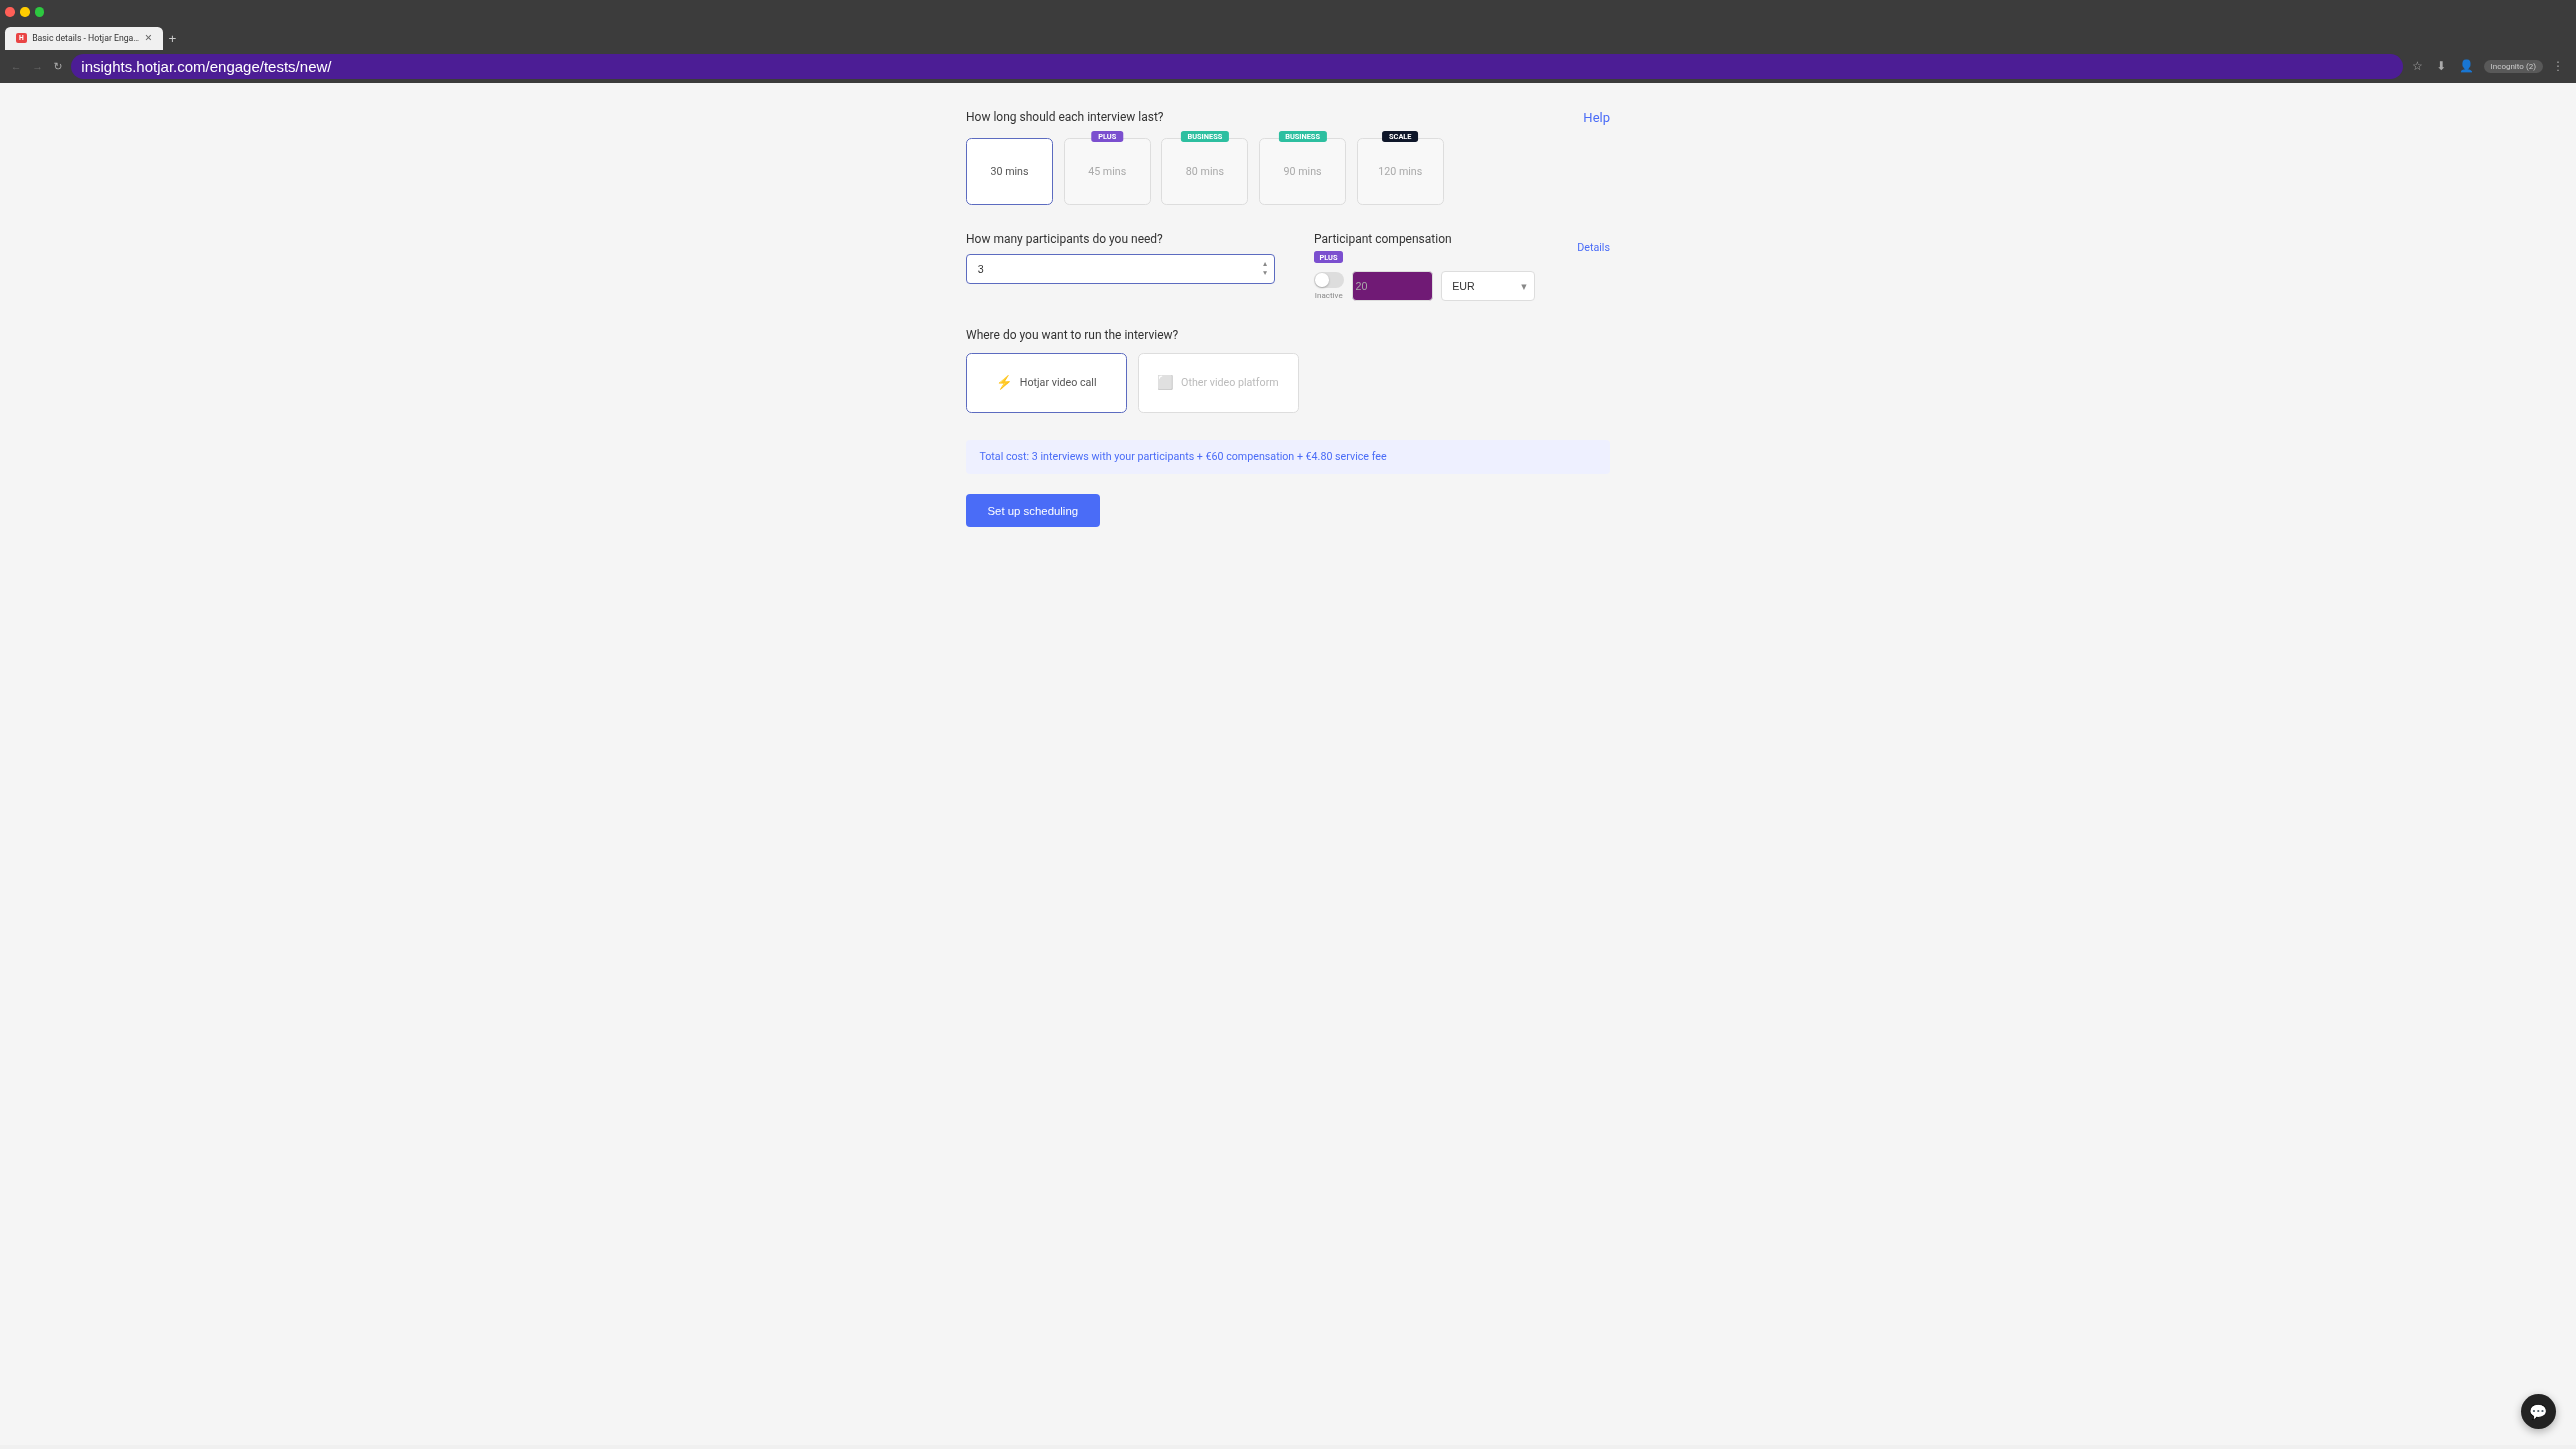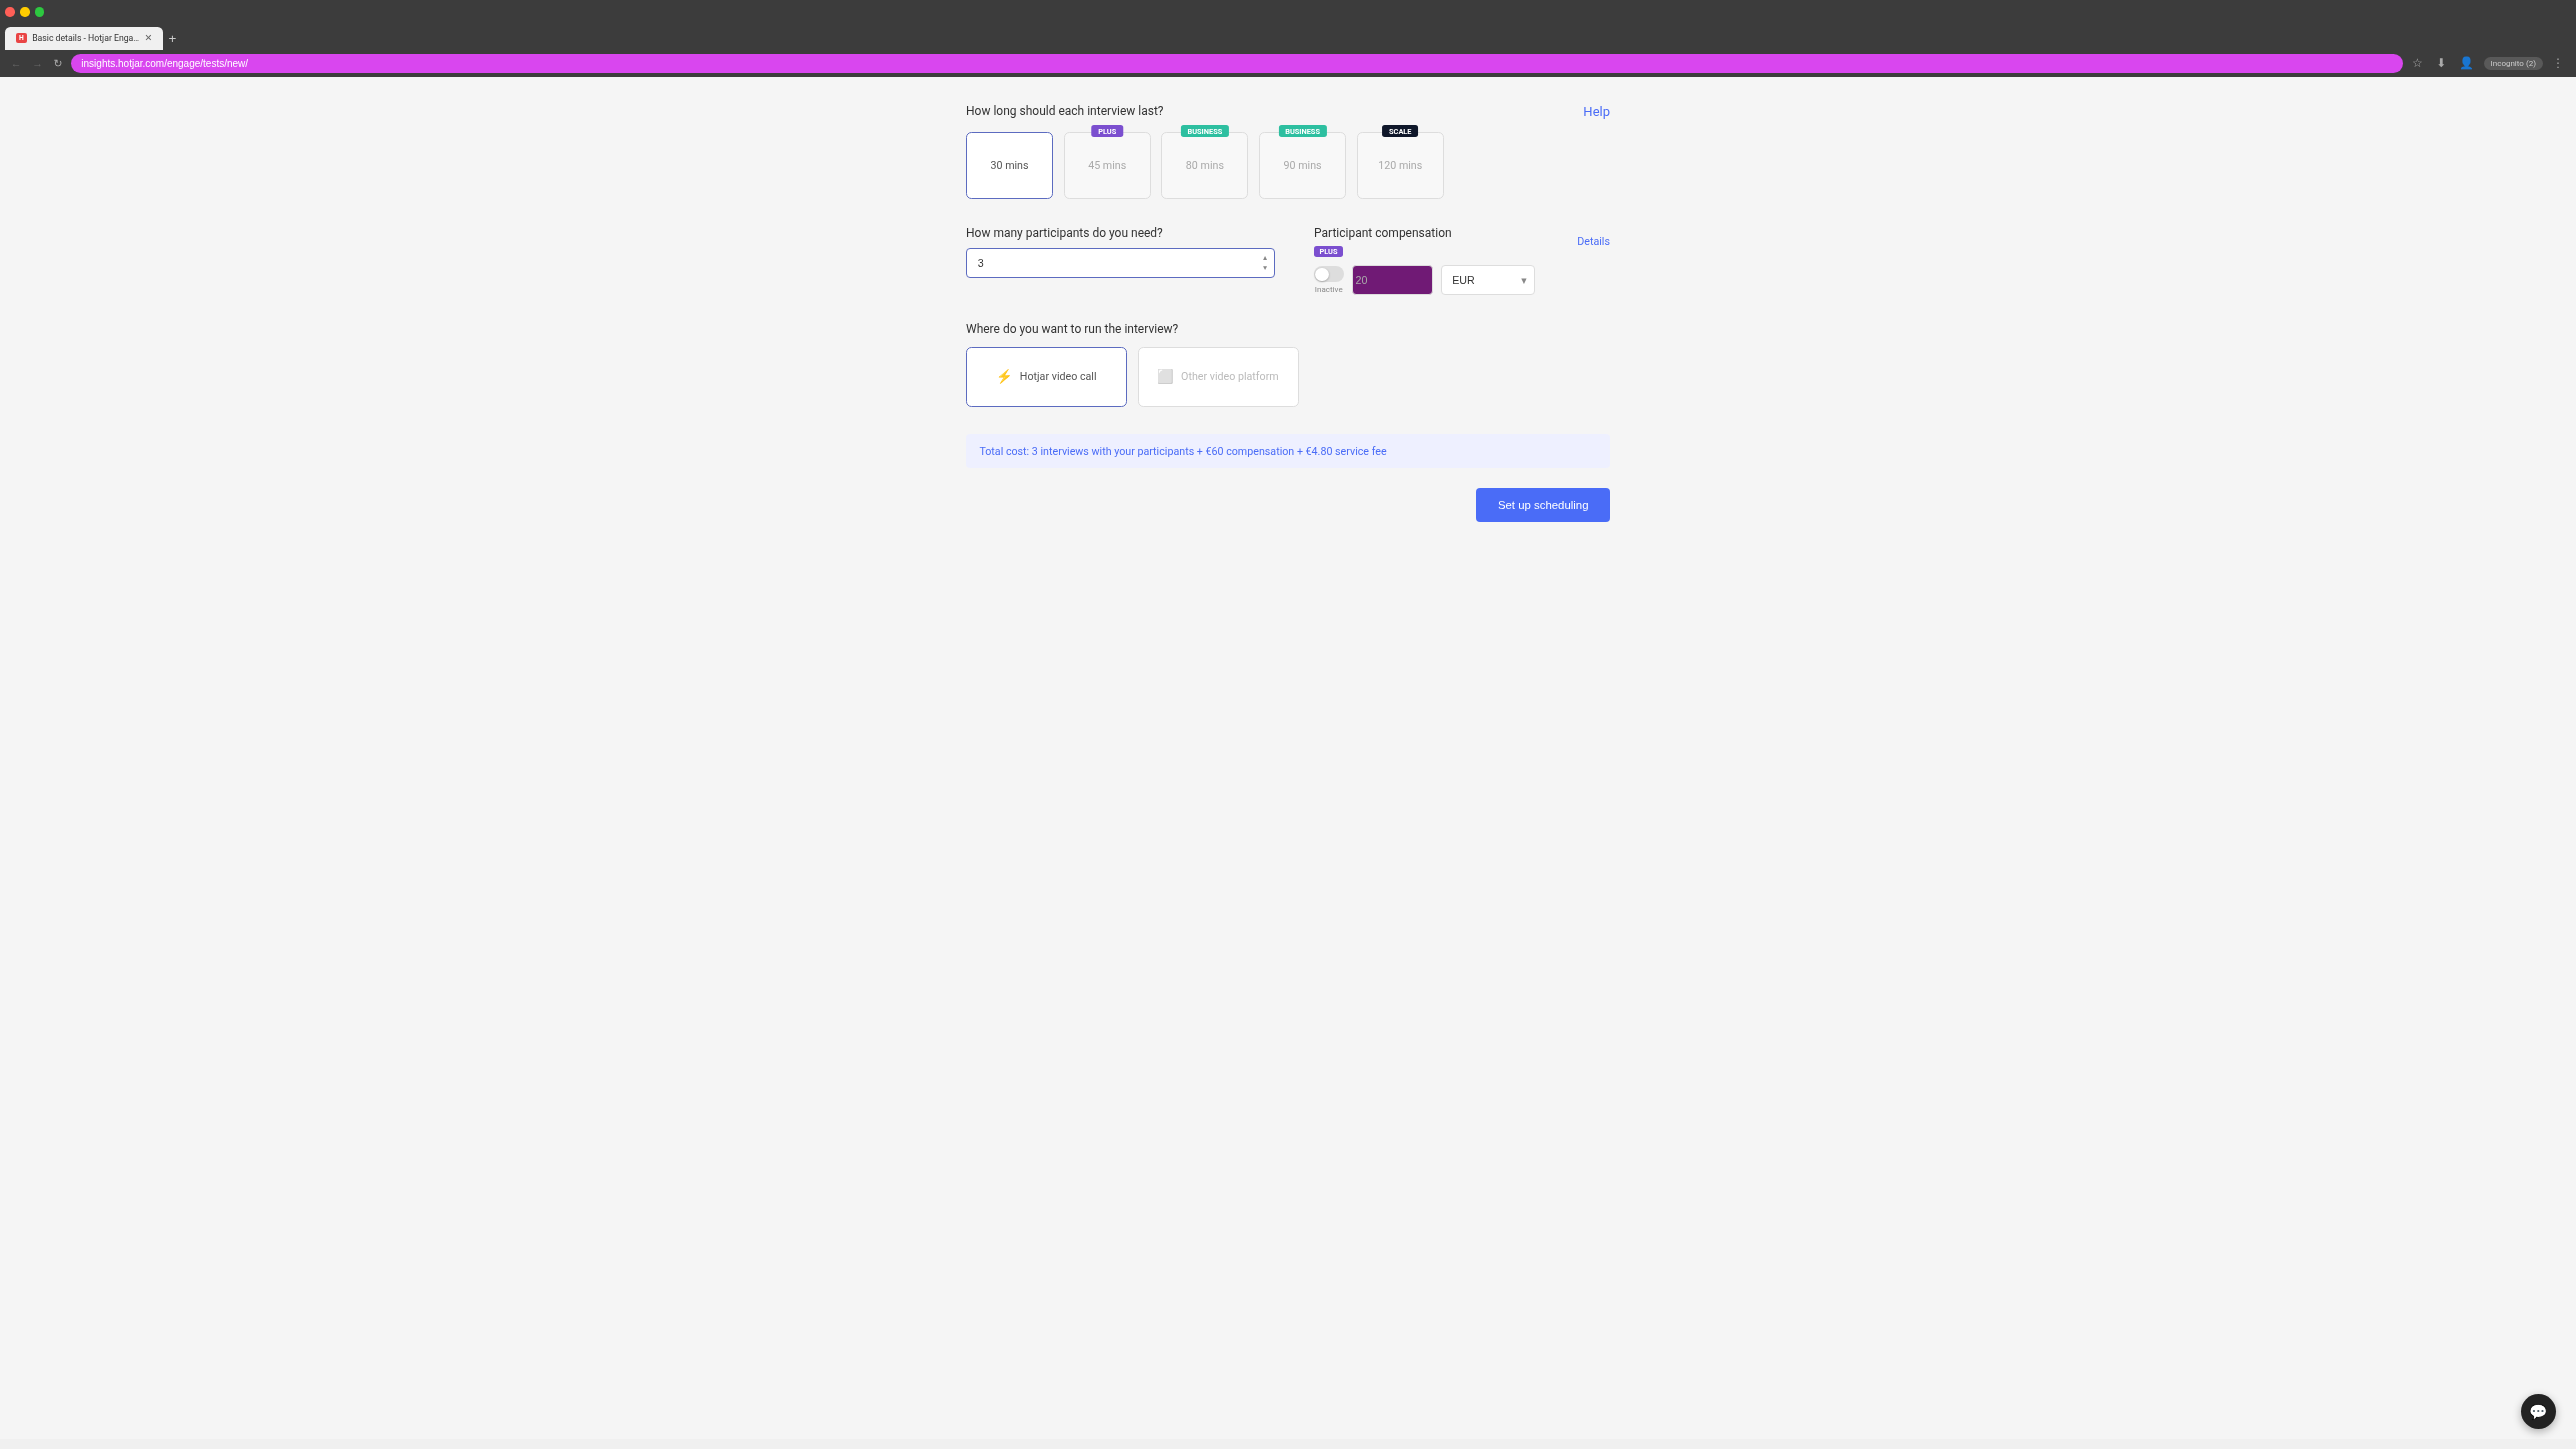--- a/index.html
+++ b/index.html
@@ -101,26 +101,26 @@
       border: none;
       color: #aaa;
       cursor: pointer;
       font-size: 10.7px;
       padding: 2.7px;
       border-radius: 2.7px;
     }
     .nav-btn.disabled { opacity: 0.4; cursor: default; }
     .url-bar {
       flex: 1;
-      background: #d946ef;
+      background: #4c1d95;
       border: none;
       border-radius: 13.4px;
       padding: 4px 10.7px;
       color: #fff;
-      font-size: 10px;
+      font-size: 15px;
       outline: none;
     }
     .browser-actions {
       display: flex;
       align-items: center;
       gap: 5.4px;
       color: #aaa;
     }
     .browser-icon-btn {
       background: transparent;
@@ -386,21 +386,21 @@
 
     .total-cost-text {
       color: #4a6cf7;
       font-size: 10.7px;
       text-align: right;
     }
 
     
     .actions-row {
       display: flex;
-      justify-content: flex-end;
+      justify-content: flex-start;
       margin-bottom: 27px;
     }
 
     .setup-btn {
       background: #4a6cf7;
       color: white;
       border: none;
       border-radius: 4px;
       padding: 10.7px 21.5px;
       font-size: 11.4px;

